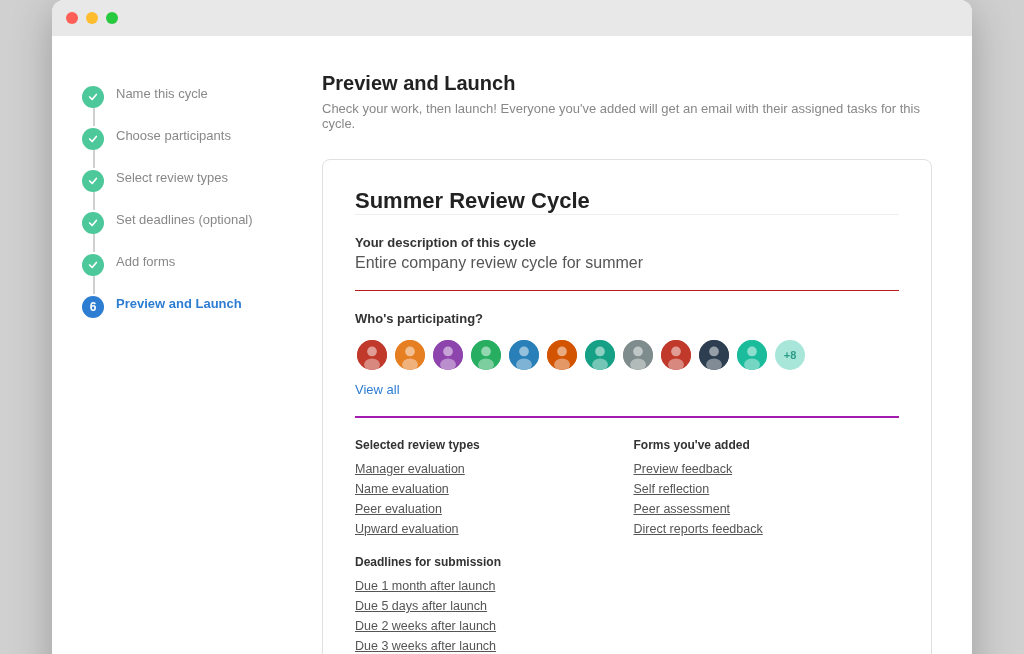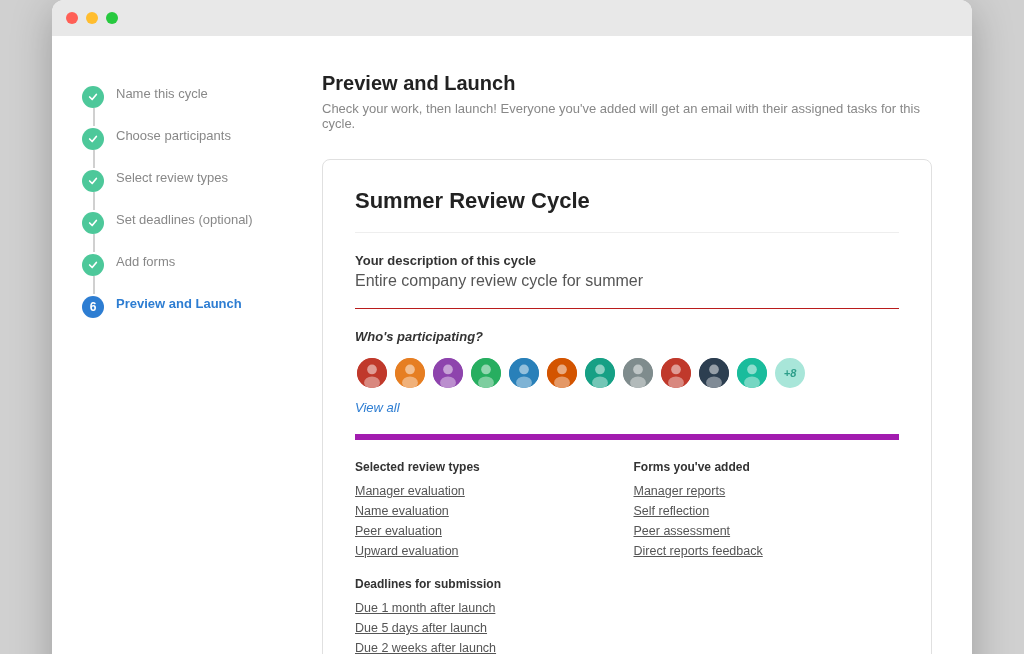--- a/index.html
+++ b/index.html
@@ -111,41 +111,39 @@
     .preview-card {
       border: 1px solid #e0e0e0;
       border-radius: 8px;
       padding: 28px 32px;
     }
     .cycle-title {
       font-size: 22px;
       font-weight: 700;
       color: #222;
       margin-bottom: 20px;
-      padding-bottom: 18px;
       border-bottom: 1px solid #eee;
     }
     .section-label {
       font-size: 13px;
       font-weight: 700;
       color: #333;
       margin-bottom: 4px;
     }
     .section-value {
       font-size: 16px;
       color: #555;
       margin-bottom: 20px;
       padding-bottom: 18px;
       border-bottom: 1px solid #b91c1c;
     }
     .participants-section {
       margin-bottom: 20px;
       padding-bottom: 18px;
-      border-bottom: 6px solid #a21caf;
-      font-style: italic;
+      border-bottom: 2px solid #a21caf;
     }
     .participants-label {
       font-size: 13px;
       font-weight: 700;
       color: #333;
       margin-bottom: 12px;
     }
     .avatars-row {
       display: flex;
       align-items: center;
@@ -368,21 +366,21 @@
 
         <div>
               <div class="col-header">Selected review types</div>
               <div class="col-item">Manager evaluation</div>
               <div class="col-item">Name evaluation</div>
               <div class="col-item">Peer evaluation</div>
               <div class="col-item">Upward evaluation</div>
             </div>
             <div>
               <div class="col-header">Forms you've added</div>
-              <div class="col-item">Manager reports</div>
+              <div class="col-item">Preview feedback</div>
               <div class="col-item">Self reflection</div>
               <div class="col-item">Peer assessment</div>
               <div class="col-item">Direct reports feedback</div>
             </div>
             <div>
               <div class="col-header">Deadlines for submission</div>
               <div class="col-item">Due 1 month after launch</div>
               <div class="col-item">Due 5 days after launch</div>
               <div class="col-item">Due 2 weeks after launch</div>
               <div class="col-item">Due 3 weeks after launch</div>

